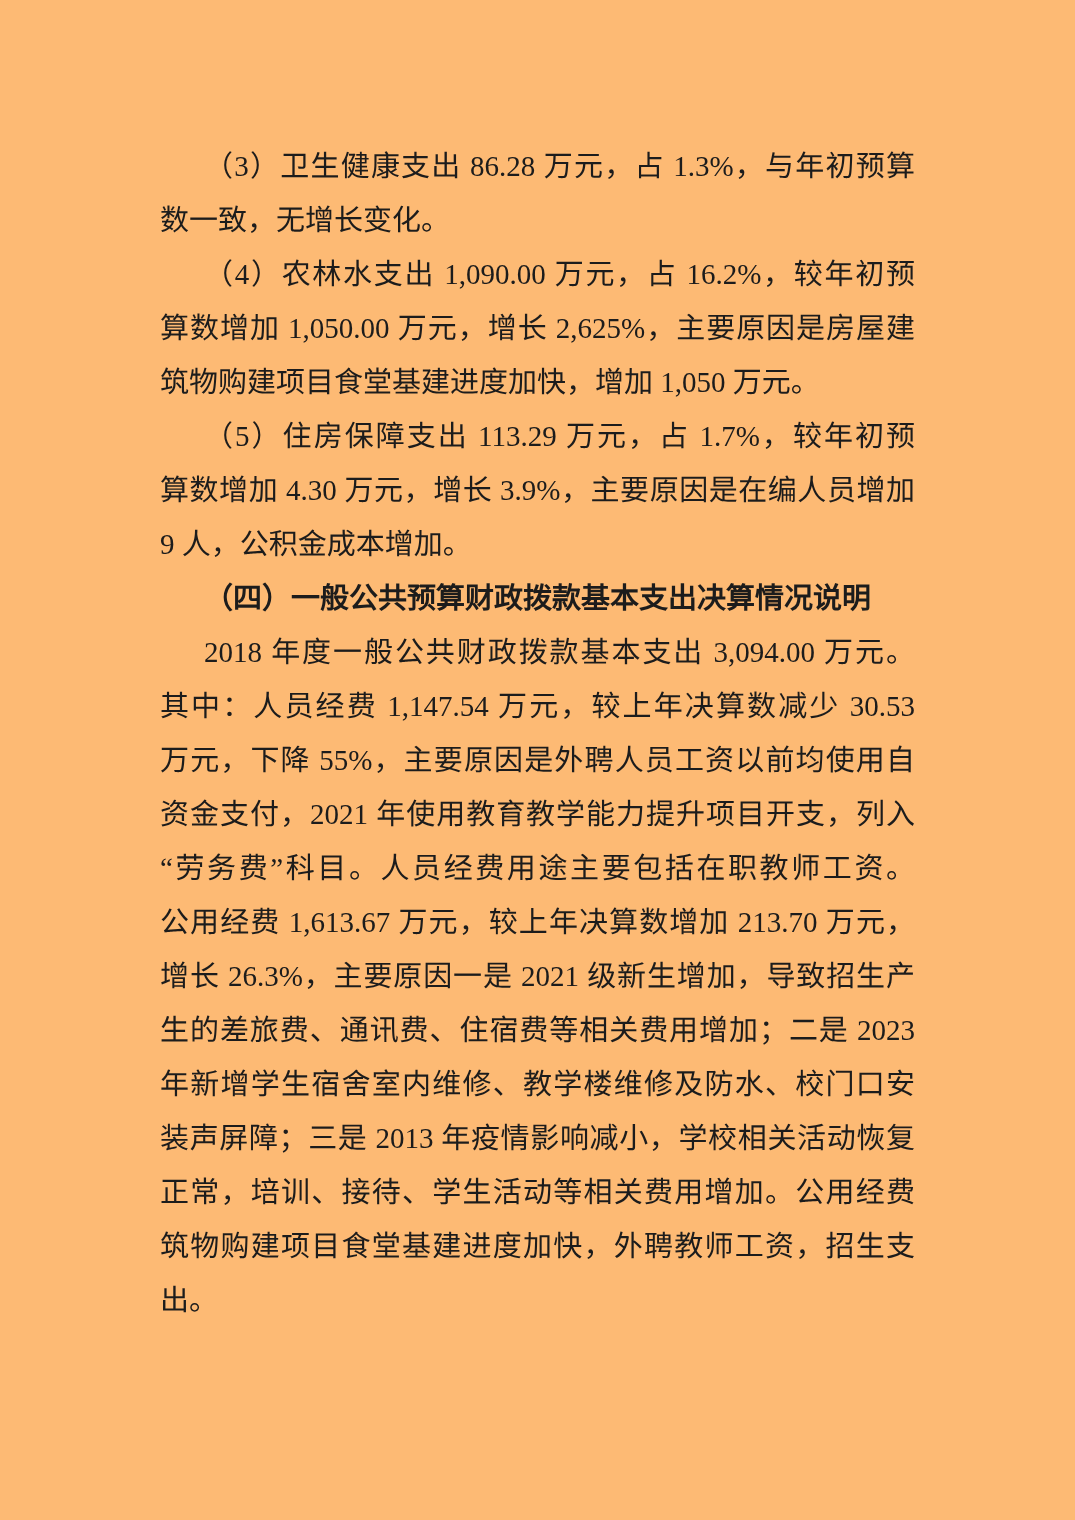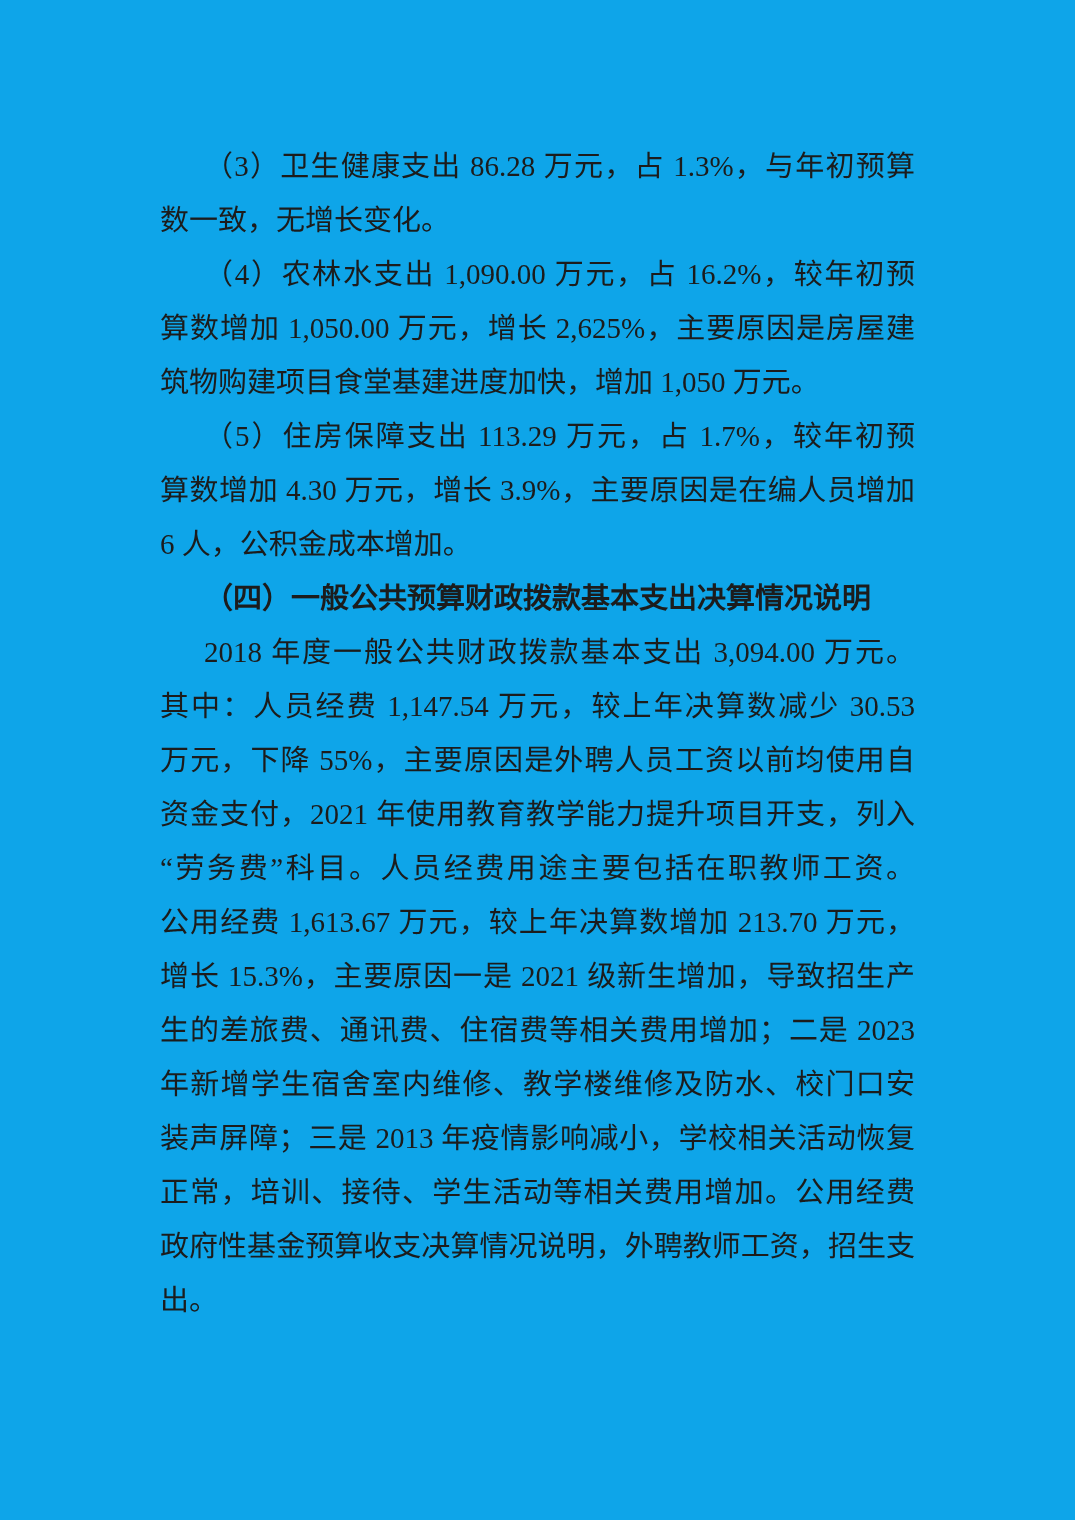--- a/index.html
+++ b/index.html
@@ -11,21 +11,21 @@
     width: 1075px;
     height: 1520px;
     overflow: hidden;
     font-family: "Liberation Serif", "DejaVu Serif", serif;
   }
   .page {
     box-sizing: border-box;
     width: 1075px;
     height: 1520px;
     padding: 139px 160px 0 160px;
-    background: #0ea5e9;
+    background: #fdba74;
     color: #1c1c1c;
   }
   .doc-body {
     width: 755px;
   }
   .para {
     margin: 0;
     padding: 0;
   }
   .line {
@@ -58,34 +58,34 @@
         <div class="line">数一致，无增长变化。</div>
       </div>
       <div class="para para--body">
         <div class="line line--first line--fill">（4）农林水支出 1,090.00 万元，占 16.2%，较年初预</div>
         <div class="line line--fill">算数增加 1,050.00 万元，增长 2,625%，主要原因是房屋建</div>
         <div class="line">筑物购建项目食堂基建进度加快，增加 1,050 万元。</div>
       </div>
       <div class="para para--body">
         <div class="line line--first line--fill">（5）住房保障支出 113.29 万元，占 1.7%，较年初预</div>
         <div class="line line--fill">算数增加 4.30 万元，增长 3.9%，主要原因是在编人员增加</div>
-        <div class="line">6 人，公积金成本增加。</div>
+        <div class="line">9 人，公积金成本增加。</div>
       </div>
       <div class="para para--heading">
         <div class="line line--first">（四）一般公共预算财政拨款基本支出决算情况说明</div>
       </div>
       <div class="para para--body">
         <div class="line line--first line--fill">2018 年度一般公共财政拨款基本支出 3,094.00 万元。</div>
         <div class="line line--fill">其中：人员经费 1,147.54 万元，较上年决算数减少 30.53</div>
         <div class="line line--fill">万元，下降 55%，主要原因是外聘人员工资以前均使用自有</div>
         <div class="line line--fill">资金支付，2021 年使用教育教学能力提升项目开支，列入</div>
         <div class="line line--fill">“劳务费”科目。人员经费用途主要包括在职教师工资。</div>
         <div class="line line--fill">公用经费 1,613.67 万元，较上年决算数增加 213.70 万元，</div>
-        <div class="line line--fill">增长 15.3%，主要原因一是 2021 级新生增加，导致招生产</div>
+        <div class="line line--fill">增长 26.3%，主要原因一是 2021 级新生增加，导致招生产</div>
         <div class="line line--fill">生的差旅费、通讯费、住宿费等相关费用增加；二是 2023</div>
         <div class="line line--fill">年新增学生宿舍室内维修、教学楼维修及防水、校门口安</div>
         <div class="line line--fill">装声屏障；三是 2013 年疫情影响减小，学校相关活动恢复</div>
         <div class="line line--fill">正常，培训、接待、学生活动等相关费用增加。公用经费</div>
-        <div class="line line--fill">政府性基金预算收支决算情况说明，外聘教师工资，招生支</div>
+        <div class="line line--fill">筑物购建项目食堂基建进度加快，外聘教师工资，招生支</div>
         <div class="line">出。</div>
       </div>
     </div>
 </div>
 
 </body></html>

